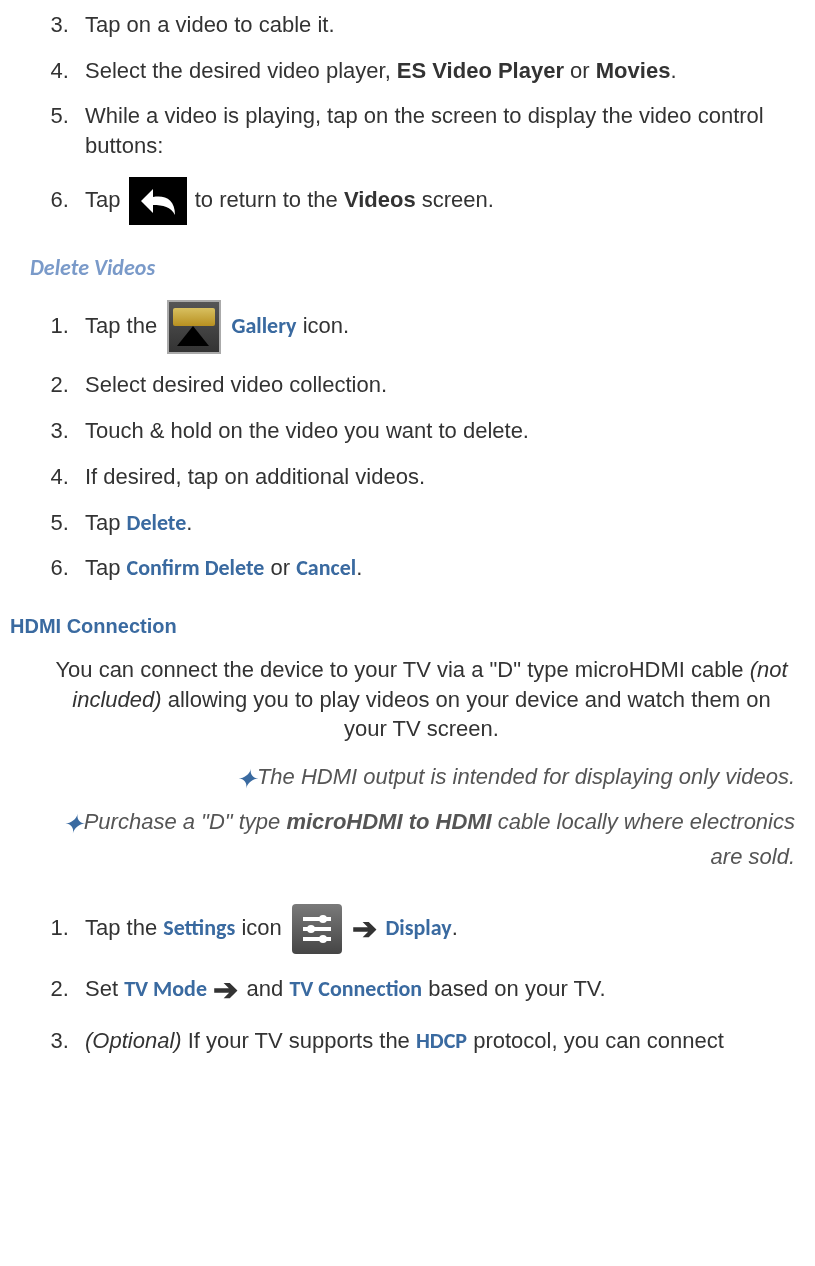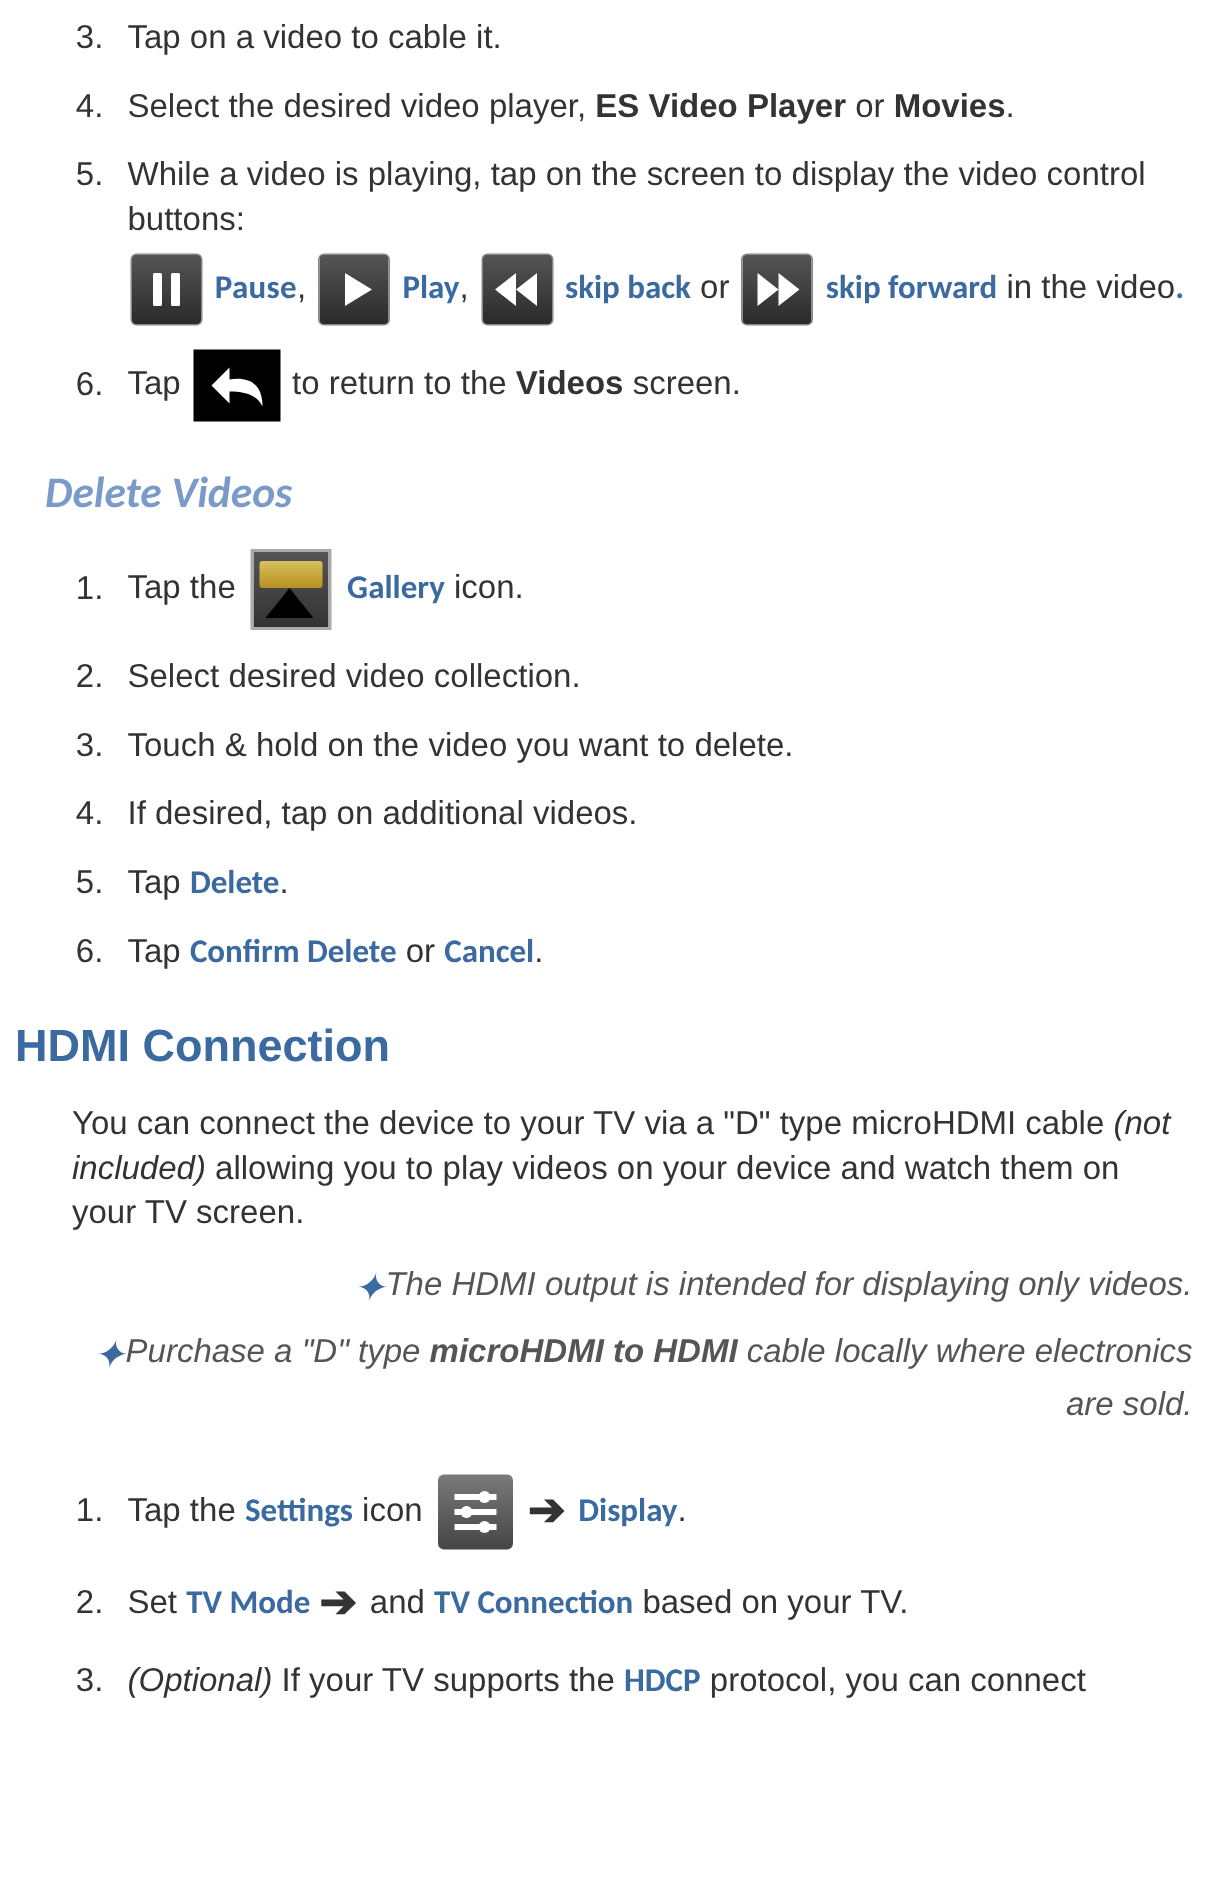--- a/index.html
+++ b/index.html
@@ -15,22 +15,22 @@
   ol {
     margin: 0;
     padding-left: 65px;
   }
   li {
     padding-left: 10px;
     margin-bottom: 16px;
   }
   .bold { font-weight: bold; }
   .ui-blue { color: #3a6aa0; font-weight: bold; font-family: Calibri, Arial, sans-serif; }
-  .h2 { color: #3a6aa0; font-size: 30px; font-weight: bold; margin: 30px 0 15px 0; }
-  .h3 { color: #7a9ac9; font-size: 29px; font-style: italic; font-weight: bold; margin: 28px 0 18px 20px; font-family: Calibri, Arial, sans-serif; }
+  .h2 { color: #3a6aa0; font-size: 20px; font-weight: bold; margin: 30px 0 15px 0; }
+  .h3 { color: #7a9ac9; font-size: 22px; font-style: italic; font-weight: bold; margin: 28px 0 18px 20px; font-family: Calibri, Arial, sans-serif; }
   .btn-icon {
     display: inline-block;
     width: 46px;
     height: 46px;
     border: 1px solid #888;
     border-radius: 4px;
     background: linear-gradient(#555, #2a2a2a);
     vertical-align: middle;
     position: relative;
     margin: 0 2px;
@@ -129,44 +129,34 @@
     width: 30px;
     vertical-align: top;
   }
   .note-block {
     margin: 10px 0 10px 38px;
     font-style: italic;
     color: #555;
     text-align: right;
   }
   .note-block .star { margin-left:-30px; }
-  .intro { margin: 10px 0 18px 38px; }
+  .intro { margin: 10px 0 18px 38px; text-align: center; }
   .italic { font-style: italic; }
   ol.inner { padding-left: 65px; margin-top: 32px; }
 </style>
 </head>
 <body>
 
 <ol start="3">
   <li><span>Tap on a video to cable it.</span></li>
   <li>
     <span>Select the desired video player, </span><span class="bold">ES Video Player</span><span> or </span><span class="bold">Movies</span><span>.</span>
   </li>
   <li>
     <span>While a video is playing, tap on the screen to display the video control buttons:</span><br>
-    <span style="display:block; margin-top:8px; line-height:1.8;">
-      <span class="btn-icon pause-icon"></span>
-      <span class="ui-blue" style="letter-spacing:0.2px;">Pause</span><span>, </span>
-      <span class="btn-icon play-icon"></span>
-      <span class="ui-blue">Play</span><span>, </span>
-      <span class="btn-icon skipback-icon"></span>
-      <span class="ui-blue">skip back</span><span> or </span>
-      <span class="btn-icon skipfwd-icon"></span>
-      <span class="ui-blue">skip forward</span><span> in the video</span><span class="ui-blue">.</span>
-    </span>
   </li>
   <li>
     <span>Tap </span><span class="back-icon"><svg width="38" height="32" viewBox="0 0 38 32">
           <path d="M14 4 L2 16 L14 28 L14 20 C24 20 32 22 36 30 C36 14 26 10 14 12 Z" fill="#fff"></path>
         </svg></span><span> to return to the </span><span class="bold">Videos</span><span> screen.</span>
   </li>
 </ol>
 
 <div class="h3">Delete Videos</div>
 

